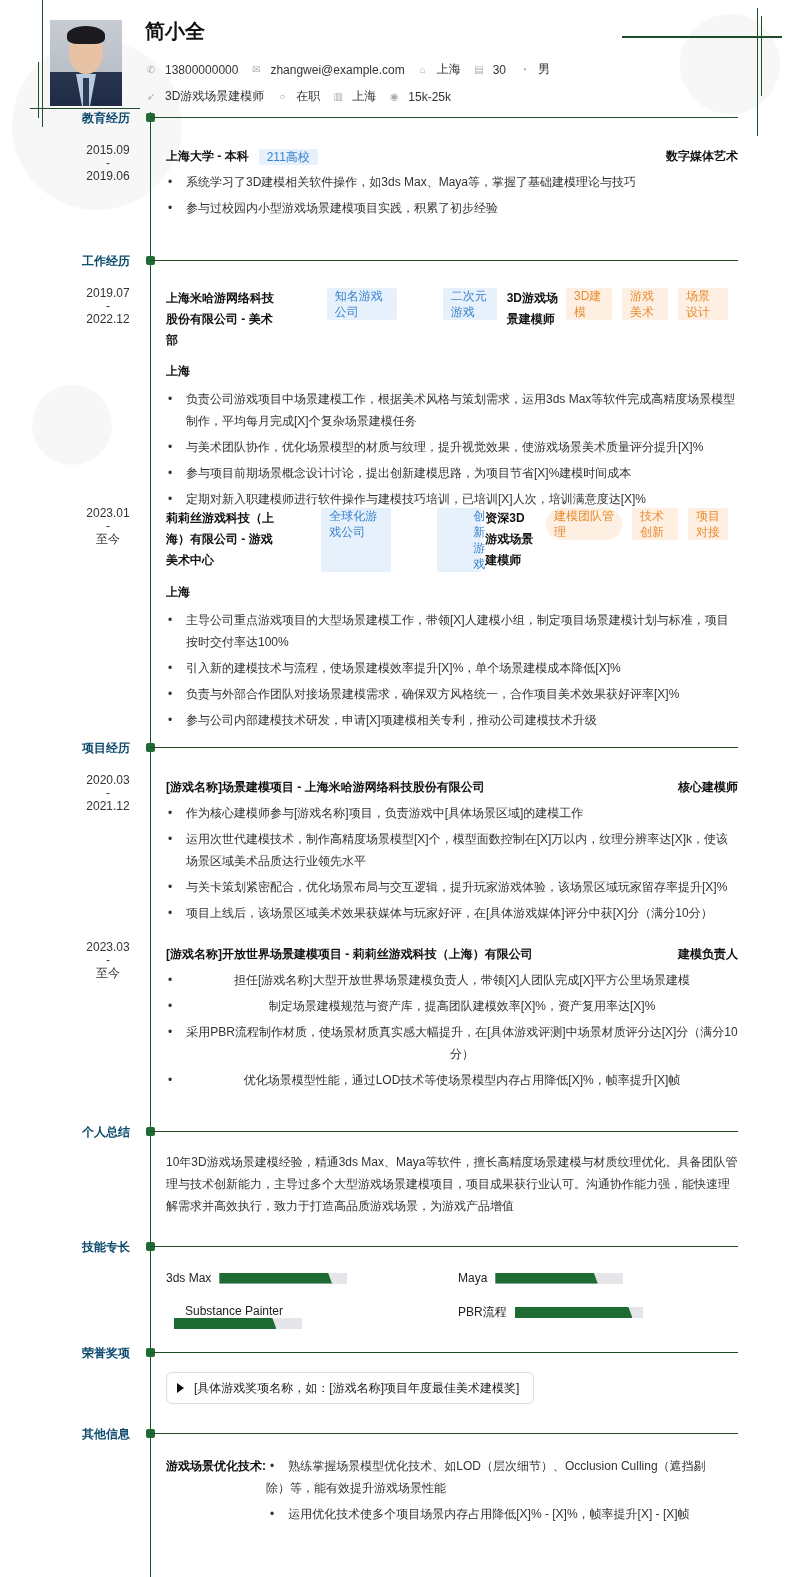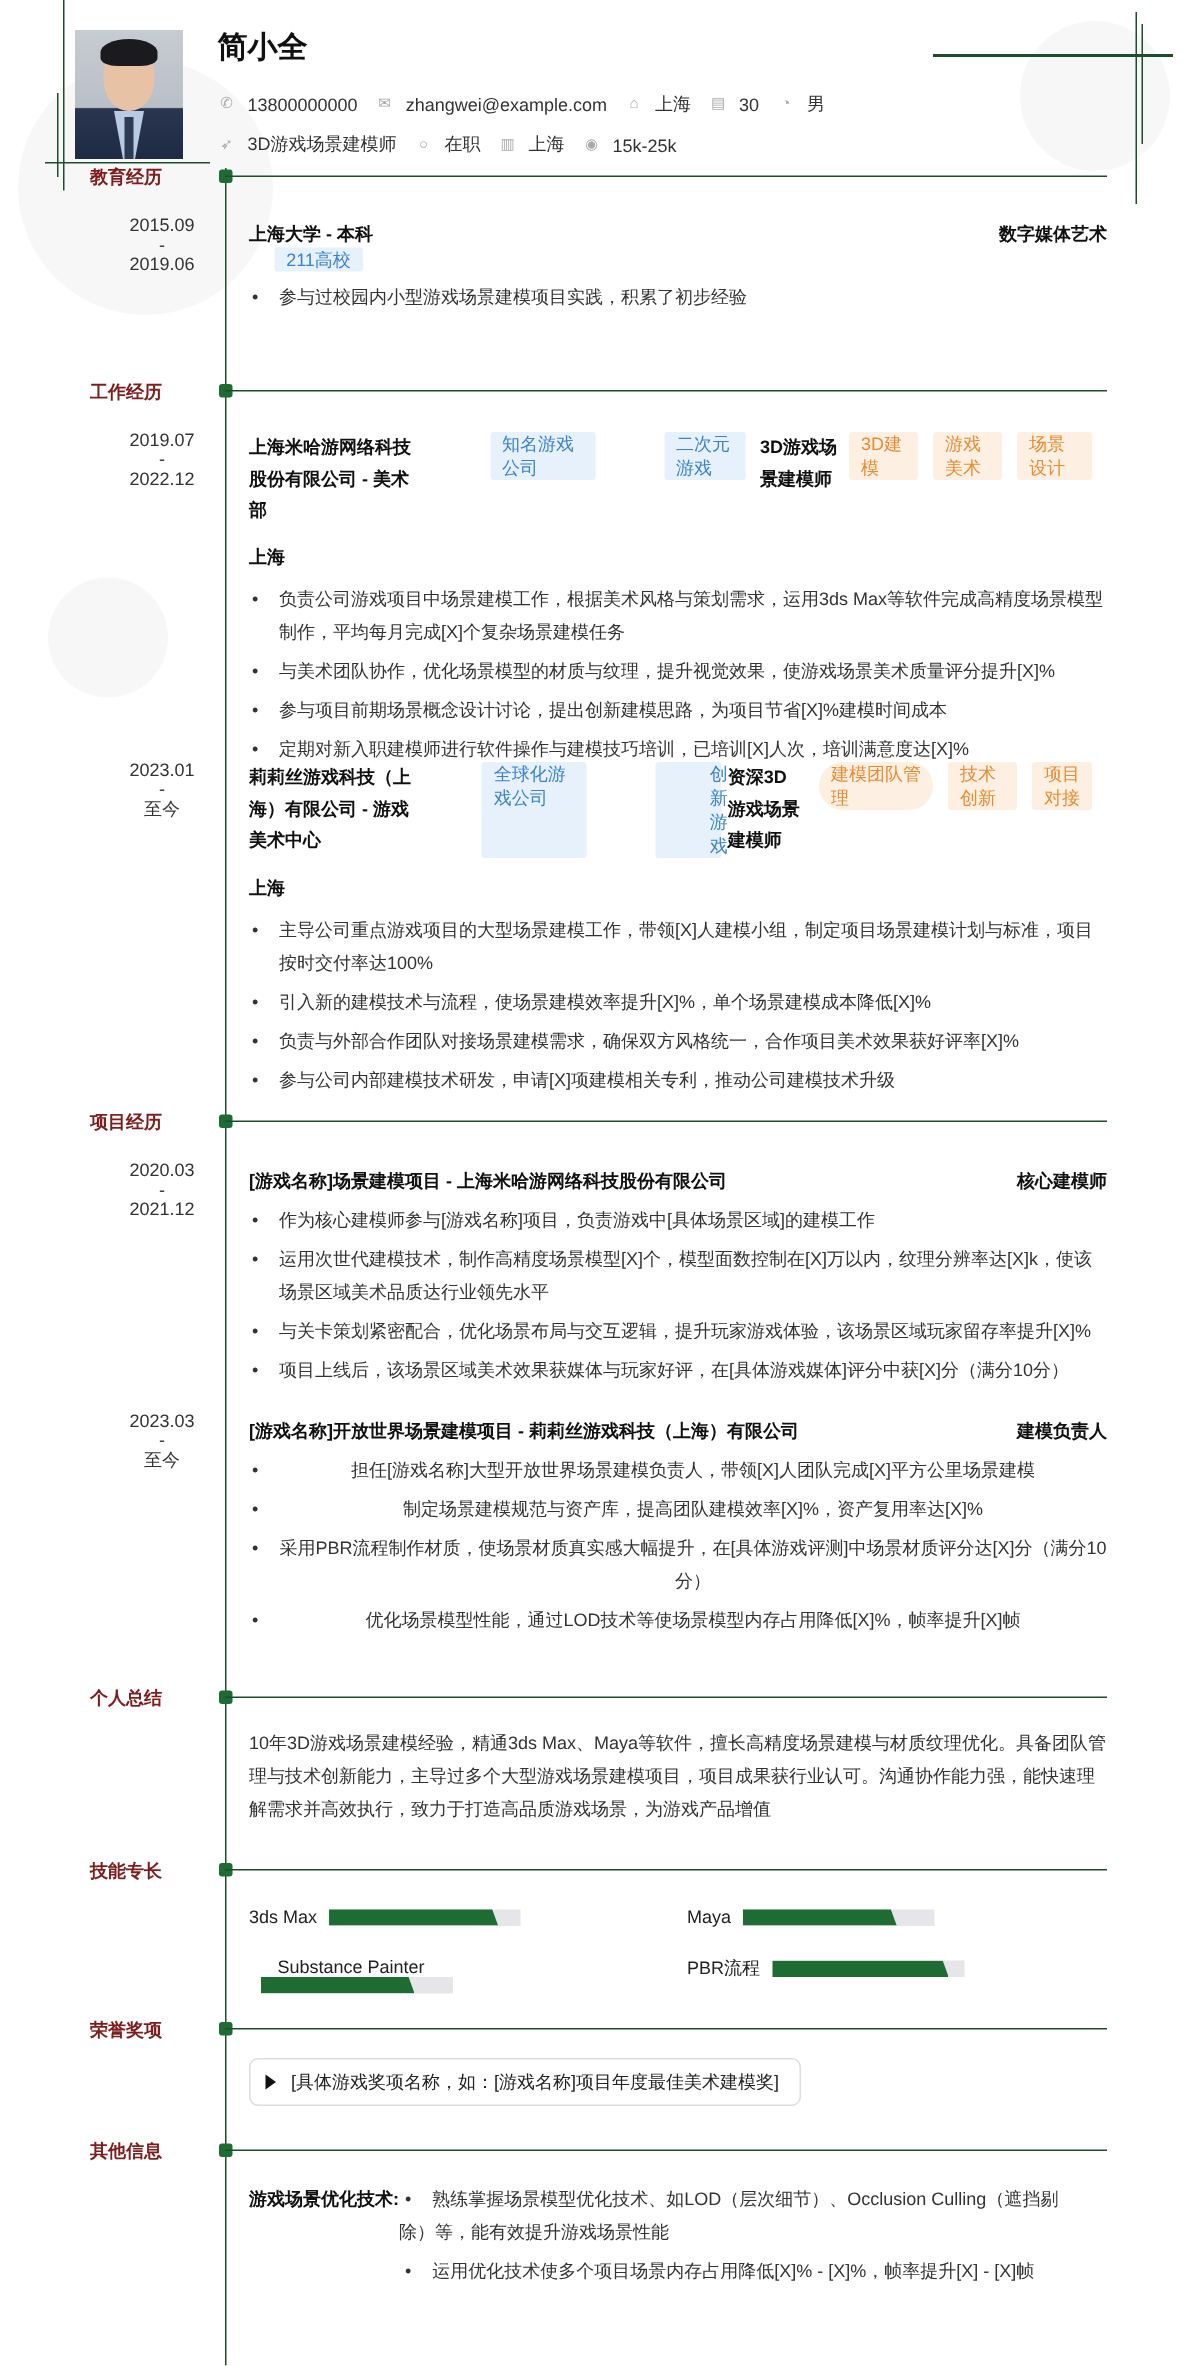--- a/index.html
+++ b/index.html
@@ -14,21 +14,21 @@
   .photo .head { position: absolute; left: 19px; top: 10px; width: 34px; height: 44px; border-radius: 45% 45% 48% 48%; background: #e8c2a4; }
   .photo .hair { position: absolute; left: 17px; top: 6px; width: 38px; height: 18px; border-radius: 50% 50% 30% 30%; background: #1b1b1f; }
   .photo .collar { position: absolute; left: 26px; top: 54px; width: 20px; height: 32px; background: #b9cbe0; clip-path: polygon(0 0,100% 0,70% 100%,30% 100%); }
   .photo .tie { position: absolute; left: 33px; top: 58px; width: 6px; height: 28px; background: #2d3a55; }
   .name { position: absolute; left: 145px; top: 18px; font-size: 20px; font-weight: bold; color: #111; }
   .info-row { position: absolute; left: 145px; display: flex; align-items: center; font-size: 12px; color: #333; }
   .info-row .it { display: flex; align-items: center; margin-right: 12px; }
   .info-row .ic { width: 12px; height: 12px; margin-right: 8px; color: #aaa; font-size: 10px; display: inline-flex; align-items: center; justify-content: center; }
 
   
-  .sec-title { position: absolute; left: 60px; width: 70px; text-align: left; font-size: 12px; color: #7f1d1d; font-weight: bold; }
+  .sec-title { position: absolute; left: 60px; width: 70px; text-align: right; font-size: 12px; color: #0c4a6e; font-weight: bold; }
   .sec-dot { position: absolute; left: 146px; width: 9px; height: 9px; border-radius: 2px; background: #1e6b33; }
   .sec-line { position: absolute; left: 150px; width: 588px; height: 1px; background: #1e4d2b; }
 
   .date { position: absolute; left: 80px; width: 56px; text-align: center; font-size: 12px; color: #333; line-height: 13px; }
   .content { position: absolute; left: 166px; width: 572px; }
   .row-head { display: flex; justify-content: space-between; align-items: flex-start; font-weight: bold; font-size: 12px; color: #111; }
   .bullets { list-style: none; margin-top: 8px; }
   .bullets li { position: relative; padding-left: 20px; font-size: 12px; line-height: 22px; color: #333; margin-bottom: 4px; }
   .bullets li::before { content: "•"; position: absolute; left: 2px; top: 0; color: #333; }
 
@@ -122,27 +122,28 @@
 <div class="sec-title" style="top:110px;">教育经历</div>
 <div class="sec-dot" style="top:113px;"></div>
 <div class="sec-line" style="top:117px;"></div>
 <div class="date" style="top:144px;">
   <div>2015.09</div>
     <div>-</div>
     <div>2019.06</div>
 </div>
 <div class="content" style="top:148px;">
   <div class="row-head">
-    <div style="display:flex;align-items:center;flex-direction:column;">
+    <div style="display:flex;align-items:flex-end;">
       <span>上海大学 - 本科</span>
       <span class="tag blue" style="margin-left:10px;">211高校</span>
     </div>
     <span>数字媒体艺术</span>
   </div>
   <ul class="bullets" style="margin-top:6px;">
+    <li>系统学习了3D建模相关软件操作，如3ds Max、Maya等，掌握了基础建模理论与技巧</li>
     <li>参与过校园内小型游戏场景建模项目实践，积累了初步经验</li>
   </ul>
 </div>
 
 <div class="sec-title" style="top:253px;">工作经历</div>
 <div class="sec-dot" style="top:256px;"></div>
 <div class="sec-line" style="top:260px;"></div>
 
 <div class="date" style="top:287px;">
   <div>2019.07</div>

